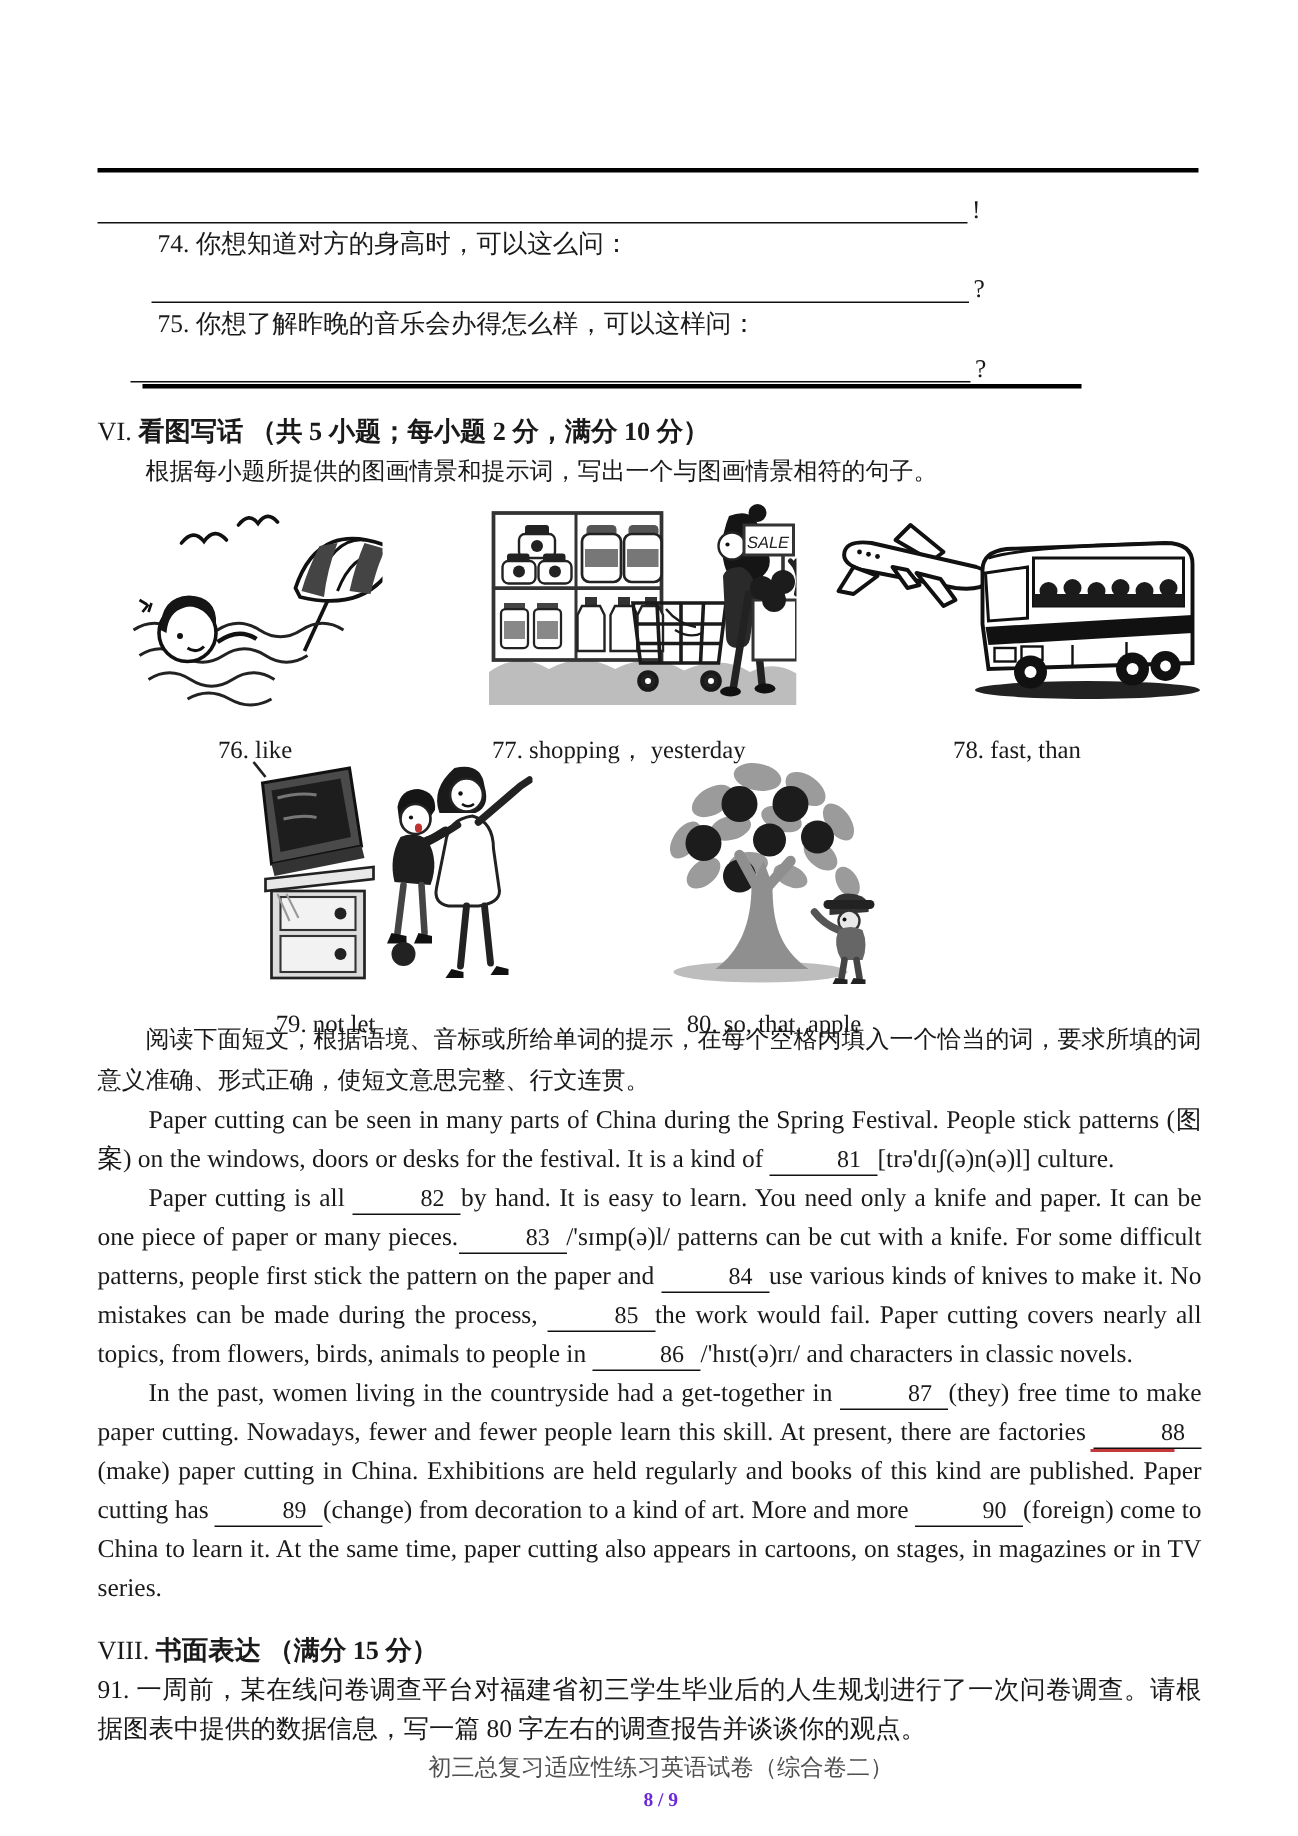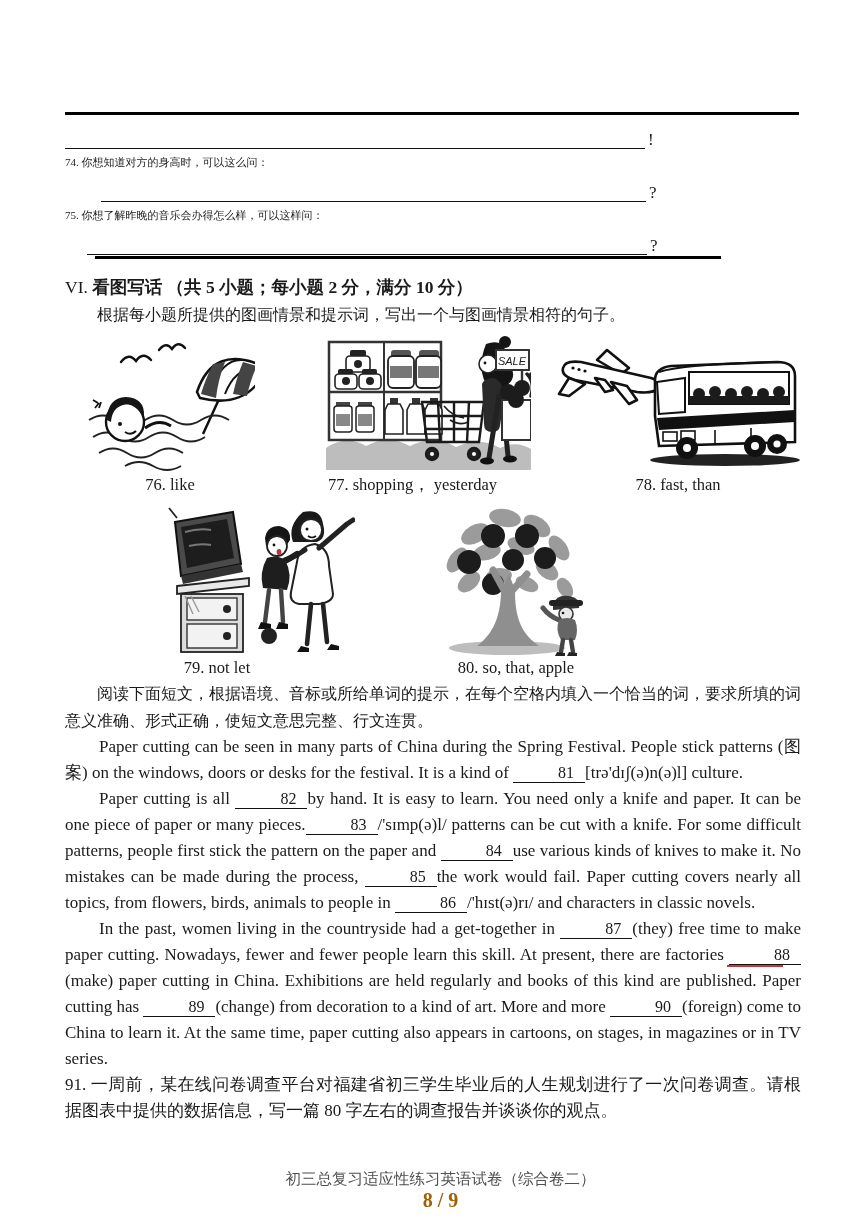--- a/index.html
+++ b/index.html
@@ -9,49 +9,49 @@
     overflow:hidden;
   }
   .content { padding:112px 64px 0 65px; }
   .rule-thick { height:3px; background:#000; }
   .rule-thick2 { height:3px; background:#000; margin:1px 80px 0 30px; }
 
   .ansrow { display:flex; align-items:flex-end; font-size:17px; height:26px; }
   .ansline { border-bottom:1px solid #111; height:22px; }
   .punct { padding-left:3px; line-height:18px; }
 
-  .q-line { font-size:11px; line-height:27px; }
+  .q-line { font-size:17px; line-height:27px;margin-left:40px; }
 
   .sec-head { font-size:17.5px; line-height:28px; margin-top:14px; }
   .sec-head .num { font-weight:normal; }
   .sec-head .ttl { font-weight:bold; }
   .instr { font-size:16px; line-height:27px; text-indent:32px; text-align:justify; margin:0; }
 
   .figrow { position:relative; }
   .figrow1 { height:166px; margin-top:6px; }
   .figrow2 { height:176px; margin-top:4px; }
   .fig { position:absolute; }
   .fig svg { display:block; }
-  .caption { text-align:center; font-size:16.5px; line-height:21px; margin-top:1px; }
+  .caption { text-align:center; font-size:16.5px; line-height:21px; margin-top:16px; }
 
   .psg { margin:0; font-size:17px; line-height:26px; text-align:justify; text-indent:34px; }
   .blank {
     display:inline-block; min-width:72px; text-align:center;
     border-bottom:1px solid #111; line-height:19px; position:relative;
     font-size:16px;
     font-family:Liberation Serif, serif;
   }
   .blank.red::after {
     content:""; position:absolute; left:-2px; bottom:-3px;
     width:56px; height:2px; background:#c43a3a;
   }
 
   .footer { position:absolute; left:16px; right:0; bottom:14px; text-align:center; }
   .footer-title { font-size:15.5px; color:#4f4f4f; line-height:22px; }
-  .footer-page { font-size:20px; font-weight:bold; color:#a16207; line-height:20px; }
+  .footer-page { font-size:13px; font-weight:bold; color:#6d28d9; line-height:20px; }
 </style>
 </head>
 <body>
 
 <div class="page">
   <div class="content">
 
     <div class="rule-thick" style="margin-right:2px;"></div>
 
     <div class="ansrow" style="margin-top:8px;">
@@ -329,20 +329,24 @@
     </div>
 
     <p class="instr">阅读下面短文，根据语境、音标或所给单词的提示，在每个空格内填入一个恰当的词，要求所填的词意义准确、形式正确，使短文意思完整、行文连贯。</p>
 
     <div>
         <p class="psg">Paper cutting can be seen in many parts of China during the Spring Festival. People stick patterns (图案) on the windows, doors or desks for the festival. It is a kind of <span class="blank">81</span>[trə'dɪʃ(ə)n(ə)l] culture.</p>
         <p class="psg">Paper cutting is all <span class="blank">82</span>by hand. It is easy to learn. You need only a knife and paper. It can be one piece of paper or many pieces.<span class="blank">83</span>/'sɪmp(ə)l/ patterns can be cut with a knife. For some difficult patterns, people first stick the pattern on the paper and <span class="blank">84</span>use various kinds of knives to make it. No mistakes can be made during the process, <span class="blank">85</span>the work would fail. Paper cutting covers nearly all topics, from flowers, birds, animals to people in <span class="blank">86</span>/'hɪst(ə)rɪ/ and characters in classic novels.</p>
         <p class="psg">In the past, women living in the countryside had a get-together in <span class="blank">87</span>(they) free time to make paper cutting. Nowadays, fewer and fewer people learn this skill. At present, there are factories <span class="blank red">88</span>(make) paper cutting in China. Exhibitions are held regularly and books of this kind are published. Paper cutting has <span class="blank">89</span>(change) from decoration to a kind of art. More and more <span class="blank">90</span>(foreign) come to China to learn it. At the same time, paper cutting also appears in cartoons, on stages, in magazines or in TV series.</p>
       </div>
 
+    <div class="sec-head">
+      <span class="num">VIII.</span>
+      <span class="ttl">书面表达 （满分 15 分）</span>
+    </div>
     <p class="psg" style="text-indent:0;">91. 一周前，某在线问卷调查平台对福建省初三学生毕业后的人生规划进行了一次问卷调查。请根据图表中提供的数据信息，写一篇 80 字左右的调查报告并谈谈你的观点。</p>
 
   </div>
 
   <div class="footer">
     <div class="footer-title">初三总复习适应性练习英语试卷（综合卷二）</div>
     <div class="footer-page">8 / 9</div>
   </div>
 </div>
 

